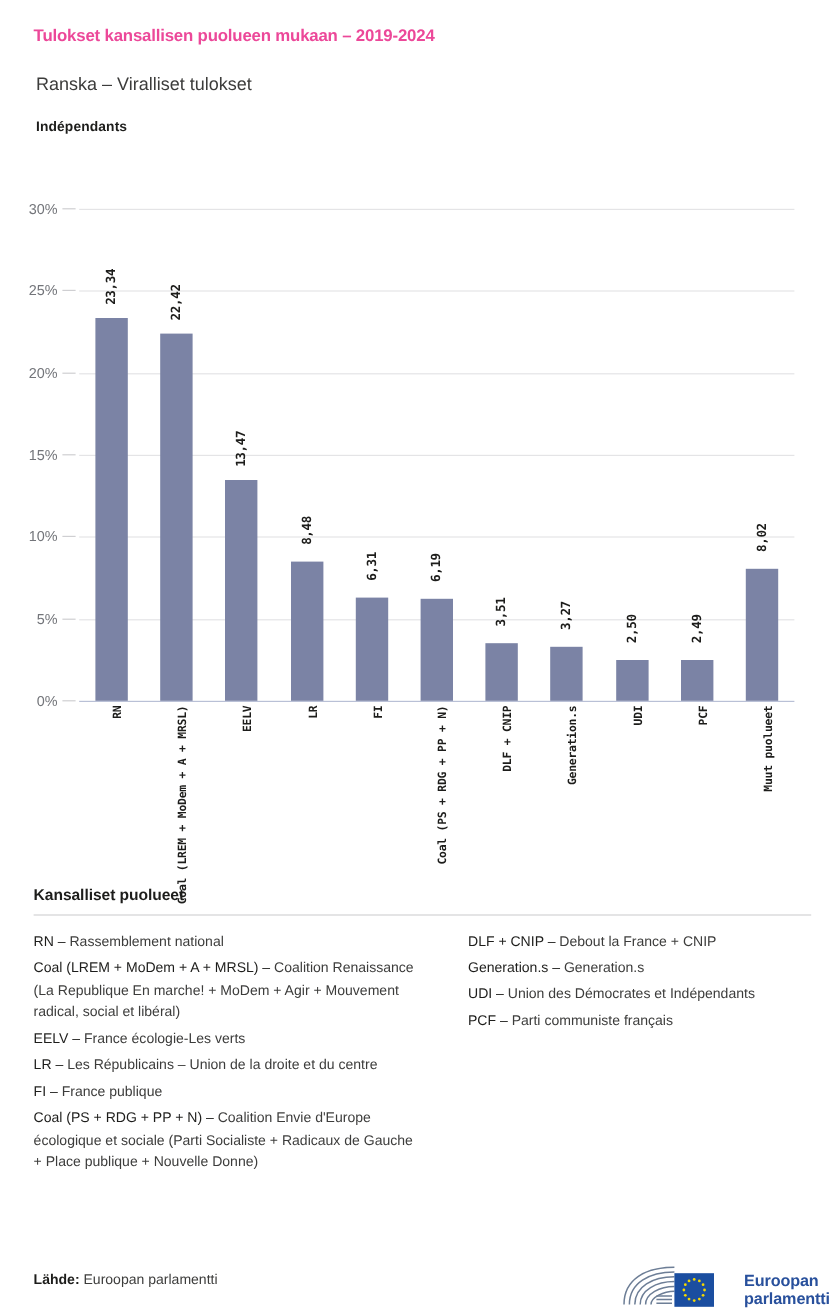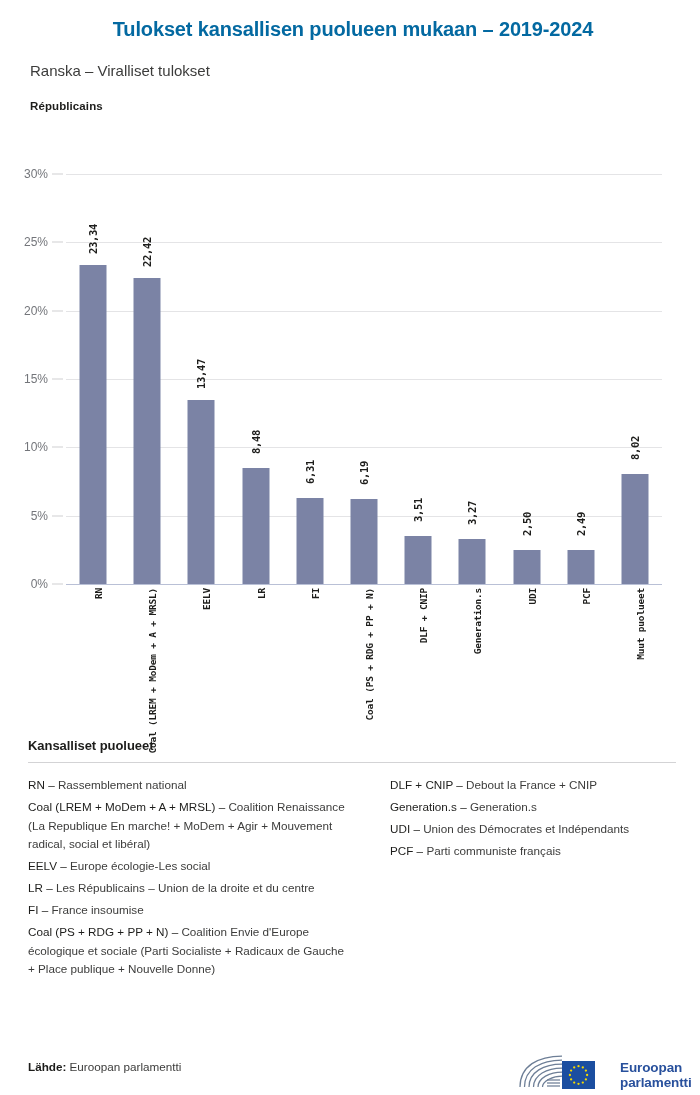--- a/index.html
+++ b/index.html
@@ -17,26 +17,25 @@
   }
 
   
   .header {
     position: absolute;
     left: 28px;
     top: 18px;
     width: 650px;
   }
   .chart-title {
-    font-size: 20px;
+    font-size: 14px;
     font-weight: bold;
     letter-spacing: -0.15px;
-    color: #0369a1;
+    color: #ec4899;
     line-height: 22px;
-    text-align: center;
   }
   .chart-subtitle {
     font-size: 15px;
     font-weight: normal;
     color: #3c3c3b;
     line-height: 22px;
     margin-top: 20px;
     padding-left: 2px;
   }
   .axis-caption {
@@ -223,21 +222,21 @@
     letter-spacing: -0.1px;
   }
 </style>
 </head>
 <body>
 
 <div class="header">
   <div class="chart-title">Tulokset kansallisen puolueen mukaan – 2019-2024</div>
   <div class="chart-subtitle">Ranska – Viralliset tulokset</div>
 </div>
-<div class="axis-caption">Républicains</div>
+<div class="axis-caption">Indépendants</div>
 
 <div class="chart-area">
   <div class="plot" id="plot">
       <div class="gridline baseline" style="top: 410px;"></div>
       <div class="ytick-mark" style="top: 410px; left: -14px;"></div>
       <div class="ytick" style="top: 410px; left: -78px; right: auto;">0%</div>
       <div class="gridline" style="top: 341.667px;"></div>
       <div class="ytick-mark" style="top: 341.667px; left: -14px;"></div>
       <div class="ytick" style="top: 341.667px; left: -78px; right: auto;">5%</div>
       <div class="gridline" style="top: 273.333px;"></div>
@@ -339,23 +338,23 @@
     </div>
 </div>
 
 <div class="legend">
   <div class="legend-title">Kansalliset puolueet</div>
   <div class="legend-rule"></div>
   <div class="legend-cols">
     <div class="legend-col left" id="legend-left">
         <div class="legend-entry"><span class="legend-abbr">RN – </span><span>Rassemblement national</span></div>
         <div class="legend-entry"><span class="legend-abbr">Coal (LREM + MoDem + A + MRSL) – </span><span>Coalition Renaissance (La Republique En marche! + MoDem + Agir + Mouvement radical, social et libéral)</span></div>
-        <div class="legend-entry"><span class="legend-abbr">EELV – </span><span>Europe écologie-Les social</span></div>
+        <div class="legend-entry"><span class="legend-abbr">EELV – </span><span>France écologie-Les verts</span></div>
         <div class="legend-entry"><span class="legend-abbr">LR – </span><span>Les Républicains – Union de la droite et du centre</span></div>
-        <div class="legend-entry"><span class="legend-abbr">FI – </span><span>France insoumise</span></div>
+        <div class="legend-entry"><span class="legend-abbr">FI – </span><span>France publique</span></div>
         <div class="legend-entry"><span class="legend-abbr">Coal (PS + RDG + PP + N) – </span><span>Coalition Envie d'Europe écologique et sociale (Parti Socialiste + Radicaux de Gauche + Place publique + Nouvelle Donne)</span></div>
       </div>
     <div class="legend-col right" id="legend-right">
         <div class="legend-entry"><span class="legend-abbr">DLF + CNIP – </span><span>Debout la France + CNIP</span></div>
         <div class="legend-entry"><span class="legend-abbr">Generation.s – </span><span>Generation.s</span></div>
         <div class="legend-entry"><span class="legend-abbr">UDI – </span><span>Union des Démocrates et Indépendants</span></div>
         <div class="legend-entry"><span class="legend-abbr">PCF – </span><span>Parti communiste français</span></div>
       </div>
   </div>
 </div>

